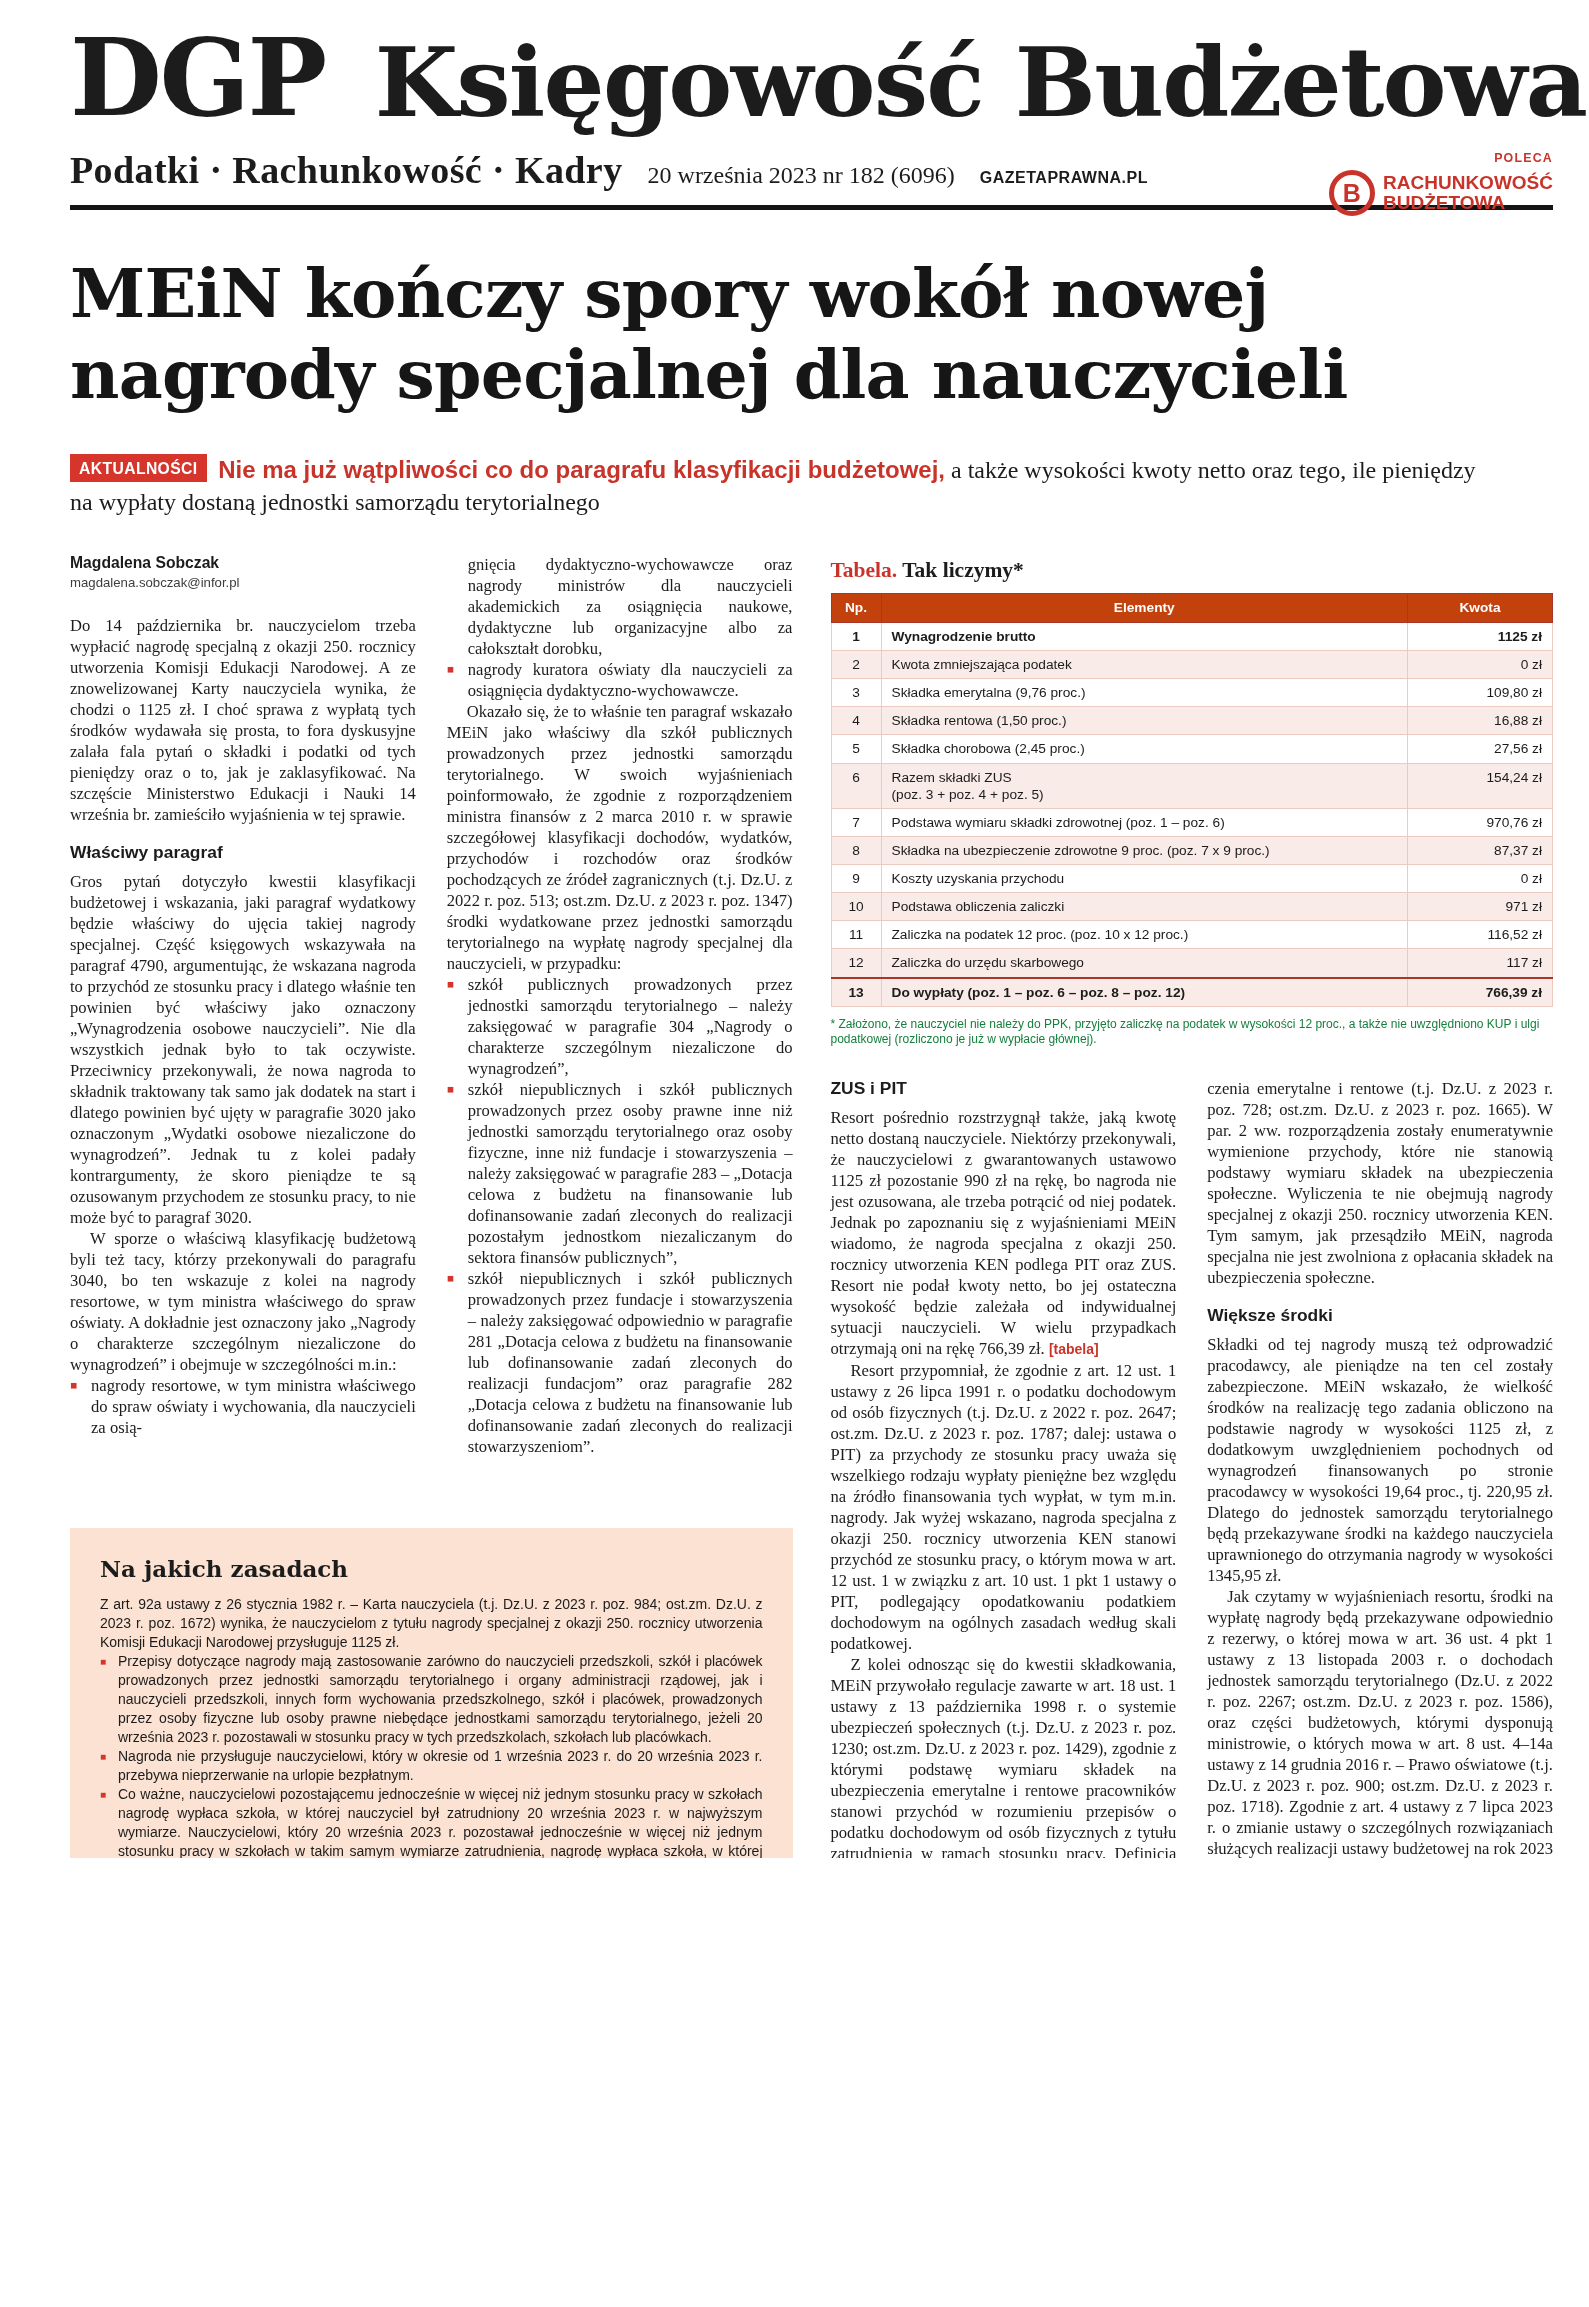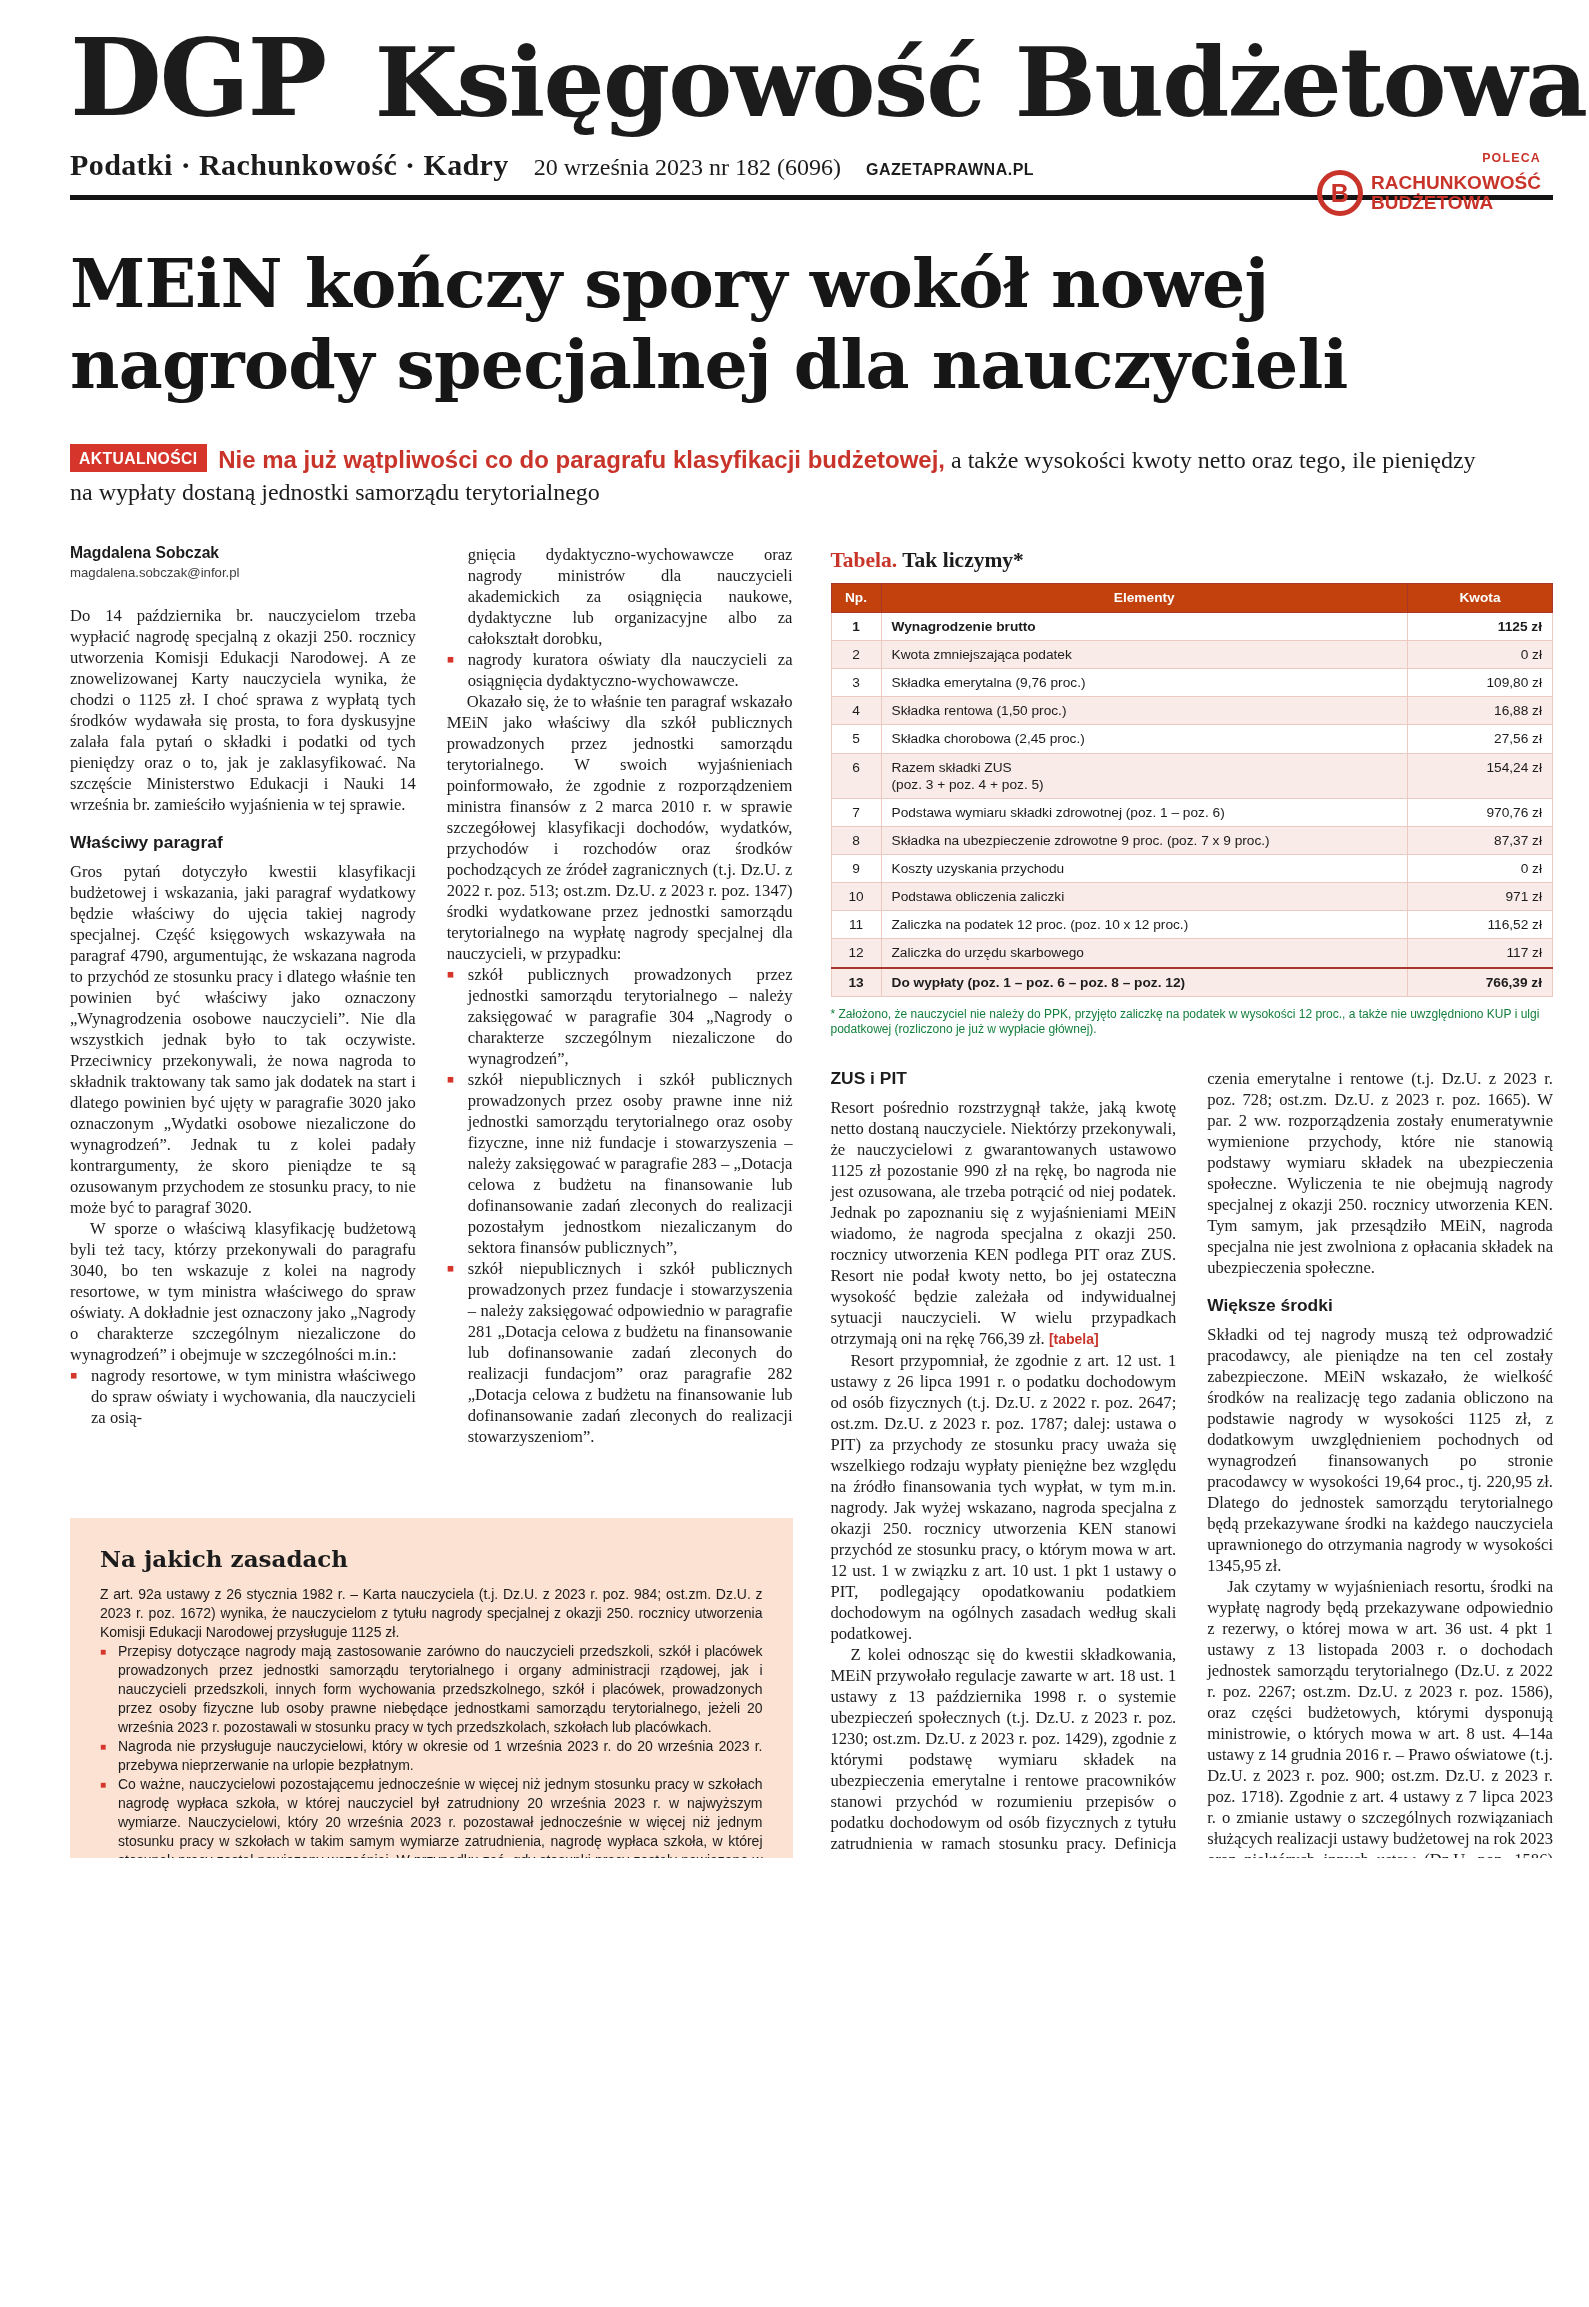--- a/index.html
+++ b/index.html
@@ -9,24 +9,24 @@
     padding: 25px 36px 28px 70px; position: relative; overflow: hidden;
     font-family: "Liberation Serif", serif; color: #1c1c1c;
   }
   
   .masthead { position: relative; }
   .brand-row { display: flex; align-items: flex-end; gap: 25px; }
   .brand { font-family: "DejaVu Serif", serif; font-weight: bold; font-size: 106px; line-height: 1; letter-spacing: -2.5px; }
   .brand-divider { width: 3.3px; height: 93px; background: #555; margin-bottom: 5px; }
   .brand-title { font-family: "DejaVu Serif", serif; font-weight: bold; font-size: 96px; line-height: 1; letter-spacing: -1.7px; white-space: nowrap; }
   .masthead-sub { display: flex; align-items: baseline; gap: 25px; margin-top: 16.6px; }
-  .topics { font-weight: bold; font-size: 30px; letter-spacing: 0.4px; }
+  .topics { font-weight: bold; font-size: 38px; letter-spacing: 0.4px; }
   .issue { font-size: 24px; }
   .site { font-family: "Liberation Sans", sans-serif; font-weight: bold; font-size: 16px; letter-spacing: 0.5px; }
-  .promo { position: absolute; right: 12px; top: 126px; text-align: right; }
+  .promo { position: absolute; right: 0; top: 126px; text-align: right; }
   .poleca { color: #c9342a; font-family: "Liberation Sans", sans-serif; font-weight: bold; font-size: 12.4px; letter-spacing: 1.2px; margin-bottom: 5px; }
   .rb-row { display: flex; align-items: center; gap: 8.3px; }
   .rb-emblem { width: 46px; height: 46px; border: 5px solid #c9342a; border-radius: 50%;
     display: flex; align-items: center; justify-content: center;
     color: #c9342a; font-family: "Liberation Sans", sans-serif; font-weight: bold; font-size: 25px; }
   .rb-text { color: #c9342a; font-family: "Liberation Sans", sans-serif; font-weight: bold; font-size: 19px; line-height: 1.04; text-align: left; }
   .rule { height: 5px; background: #141414; margin-top: 13.2px; }
   
   .headline { font-family: "DejaVu Serif", serif; font-weight: bold; font-size: 68px; line-height: 1.2; letter-spacing: -0.8px; margin: 43px 0 0 0; color: #161616; }
   .lead { margin-top: 38px; font-size: 24px; line-height: 1.34; max-width: 1407px; }

